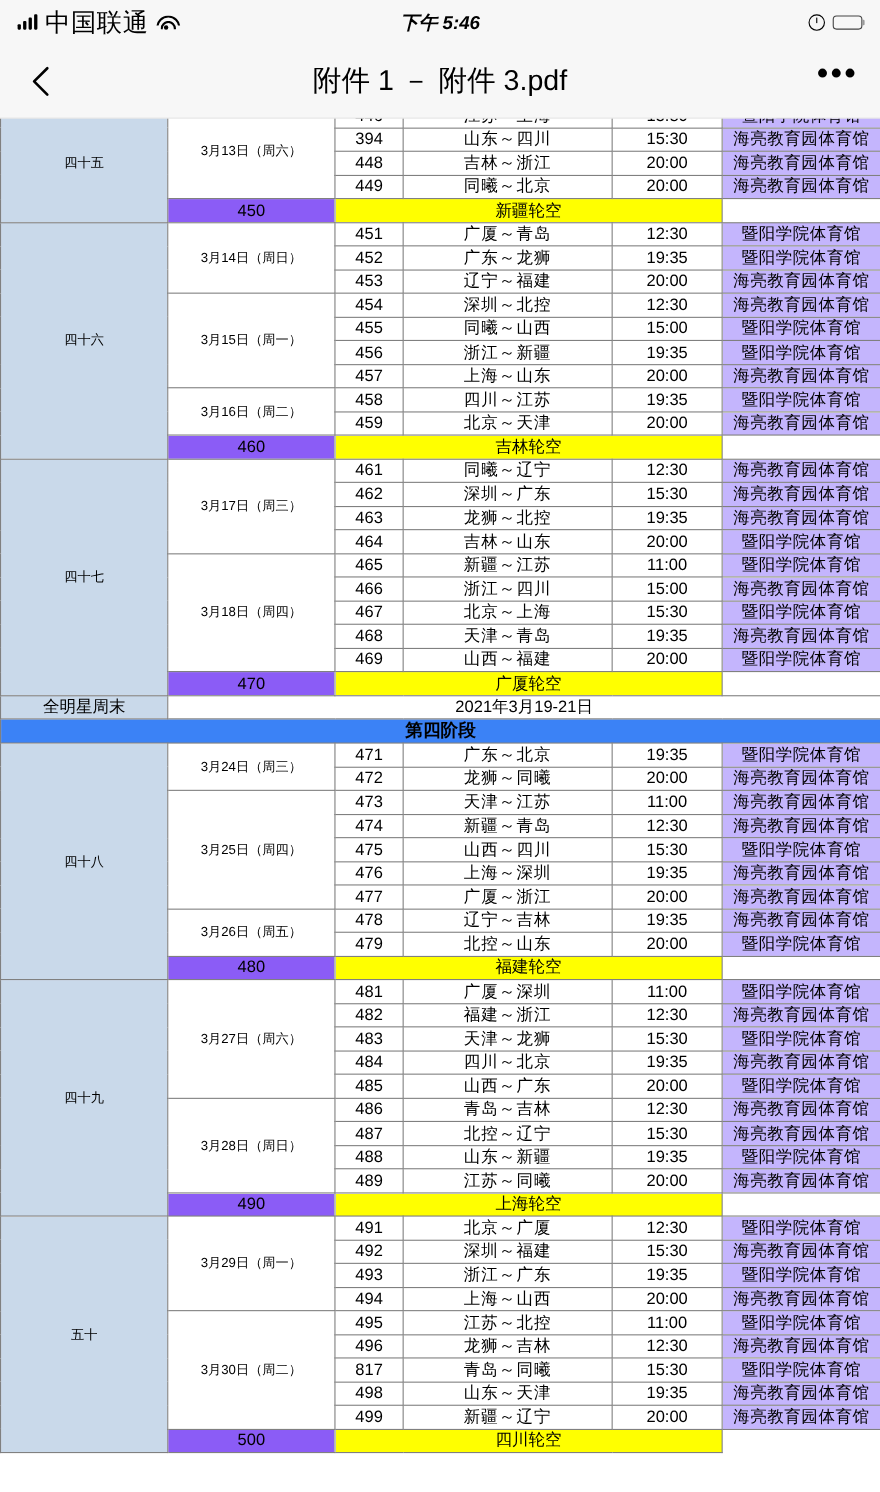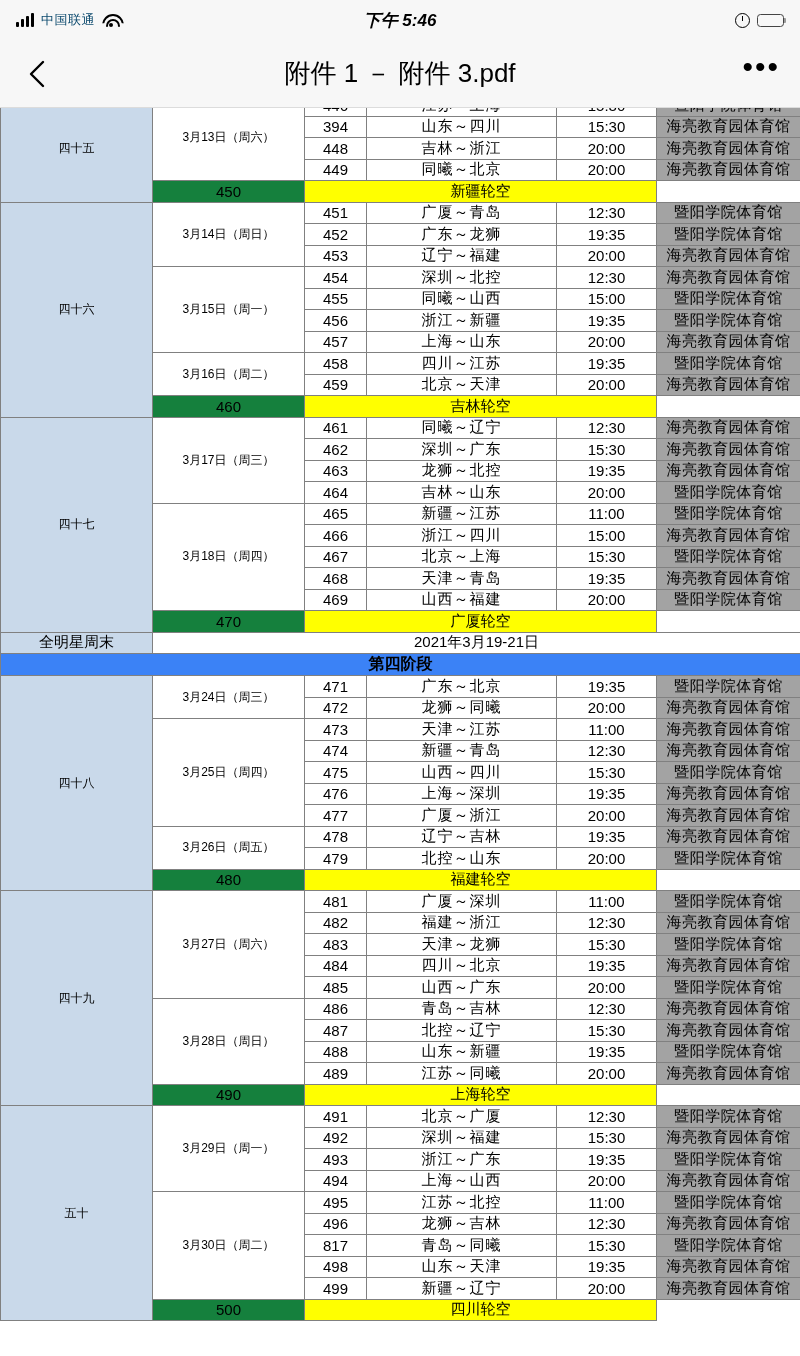--- a/index.html
+++ b/index.html
@@ -20,21 +20,21 @@
     padding: 0 16px;
     position: relative;
   }
   .sb-left { display: flex; align-items: center; gap: 7px; }
   .signal { display: flex; align-items: flex-end; gap: 2px; height: 14px; }
   .signal i { display: block; width: 3px; background: #000; border-radius: 1px; }
   .signal i:nth-child(1) { height: 5px; }
   .signal i:nth-child(2) { height: 8px; }
   .signal i:nth-child(3) { height: 11px; }
   .signal i:nth-child(4) { height: 14px; }
-  .carrier { font-size: 13px; color: #0c4a6e; font-weight: 500; letter-spacing: .5px; }
+  .carrier { font-size: 23px; color: #000000; font-weight: 500; letter-spacing: .5px; }
   .wifi { width: 18px; height: 14px; position: relative; }
   .wifi::before {
     content: "";
     position: absolute; left: 0; top: 1px;
     width: 18px; height: 18px;
     border: 2.5px solid #000;
     border-radius: 50%;
     clip-path: polygon(0 0, 100% 0, 100% 42%, 0 42%);
   }
   .wifi::after {
@@ -124,23 +124,23 @@
   col.c-no     { width: 62px; }
   col.c-match  { width: 190px; }
   col.c-time   { width: 100px; }
   col.c-venue  { width: 144px; }
 
   .round-cell { background: #c9d9ea; font-size: 12px; }
   .date-cell  { background: #fff; font-size: 12px; }
   .no-cell    { background: #fff; }
   .match-cell { background: #fff; letter-spacing: 1px; }
   .time-cell  { background: #fff; }
-  .venue-cell { background: #a3a3a3; letter-spacing: .5px; }
+  .venue-cell { background: #c4b5fd; letter-spacing: .5px; }
   .bye-row td { background: #ffff00; font-weight: 400; }
-  .bye-row td.no-cell { background: #15803d; }
+  .bye-row td.no-cell { background: #8b5cf6; }
   .allstar-label { background: #c9d9ea; }
   .allstar-value { background: #fff; }
   .stage-row td { background: #3b82f6; font-weight: 700; font-size: 16px; }
 </style>
 </head>
 <body>
 
 <div id="root">
 
   <div class="statusbar">

